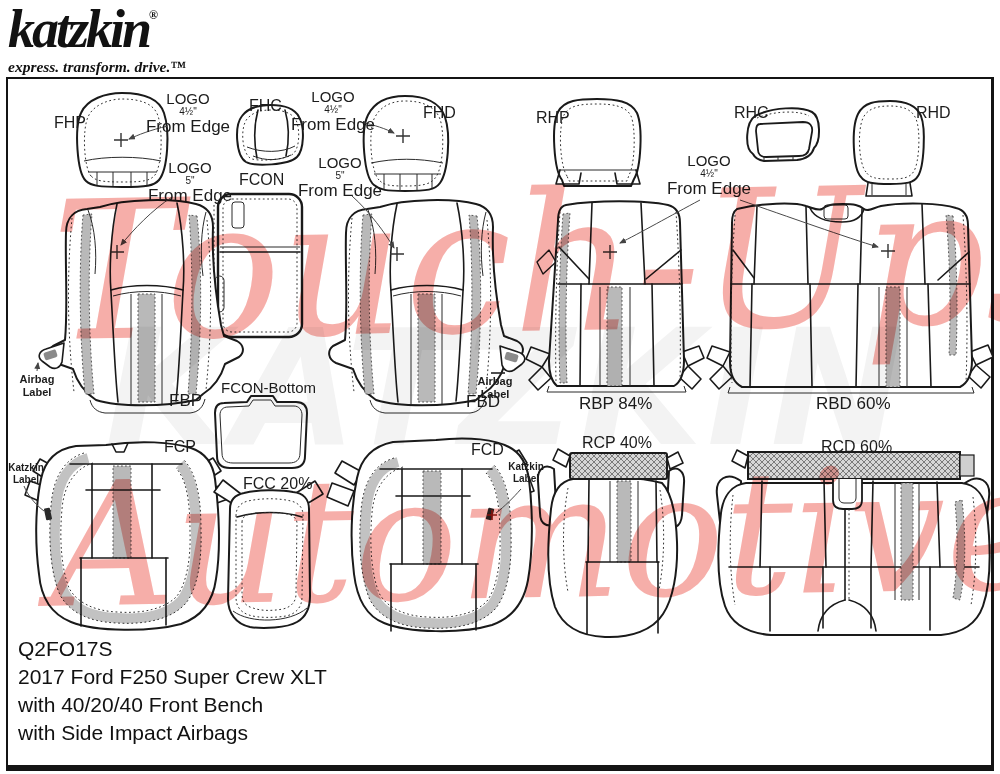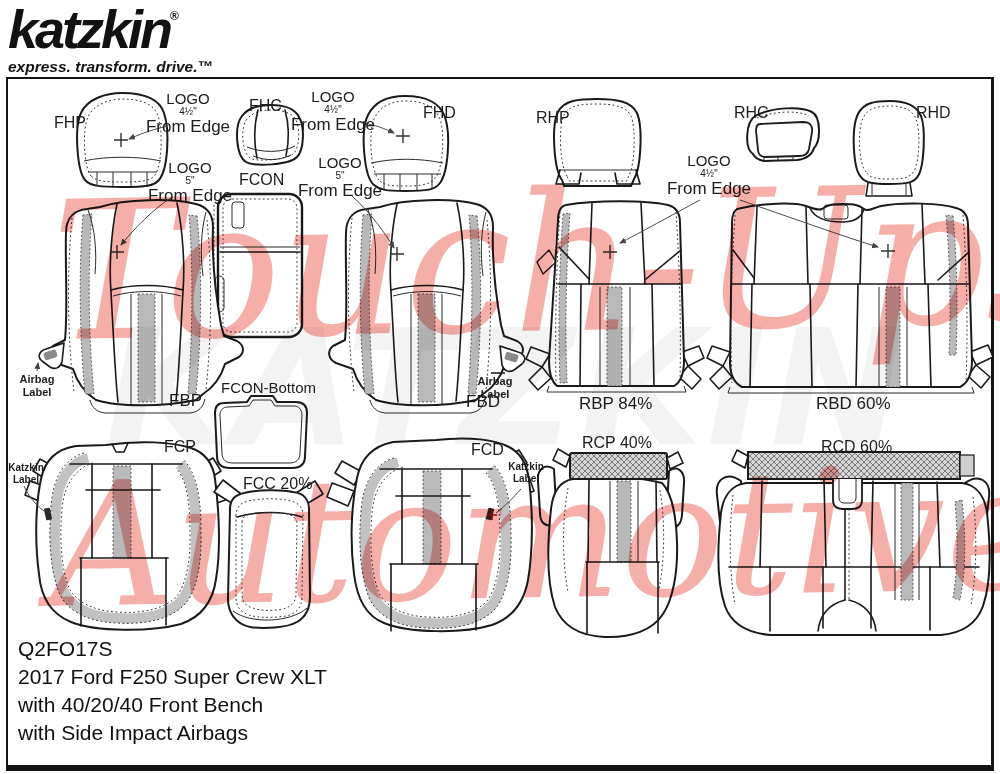--- a/index.html
+++ b/index.html
@@ -1,19 +1,19 @@
 <!DOCTYPE html>
 <html><head>
 <meta charset="utf-8">
 <style>
   html,body{margin:0;padding:0;background:#888;}
   .canvas{position:relative;width:1000px;height:774px;background:#ffffff;overflow:hidden;
           font-family:"Liberation Sans",sans-serif;}
   
-  .brand{position:absolute;left:8px;top:2px;color:#121212;}
+  .brand{position:absolute;left:8px;top:2px;color:#121212;font-family:Liberation Serif, serif;}
   .brand .word{font-size:54px;font-weight:bold;font-style:italic;letter-spacing:-3px;line-height:1;}
   .brand .reg{font-size:12px;vertical-align:28px;font-style:normal;letter-spacing:0;}
   .brand .tag{font-size:15.5px;font-weight:bold;font-style:italic;letter-spacing:0;margin-top:2px;}
   .title{position:absolute;left:502px;top:14px;transform:translateX(-50%);
          font-family:"Liberation Serif",serif;font-size:35px;letter-spacing:5px;
          color:#3e434a;white-space:nowrap;}
   
   .board{position:absolute;left:6px;top:77px;width:983px;height:686px;
          border:2px solid #141414;border-right-width:3px;border-bottom-width:6px;}
   svg.art{position:absolute;left:0;top:0;}

